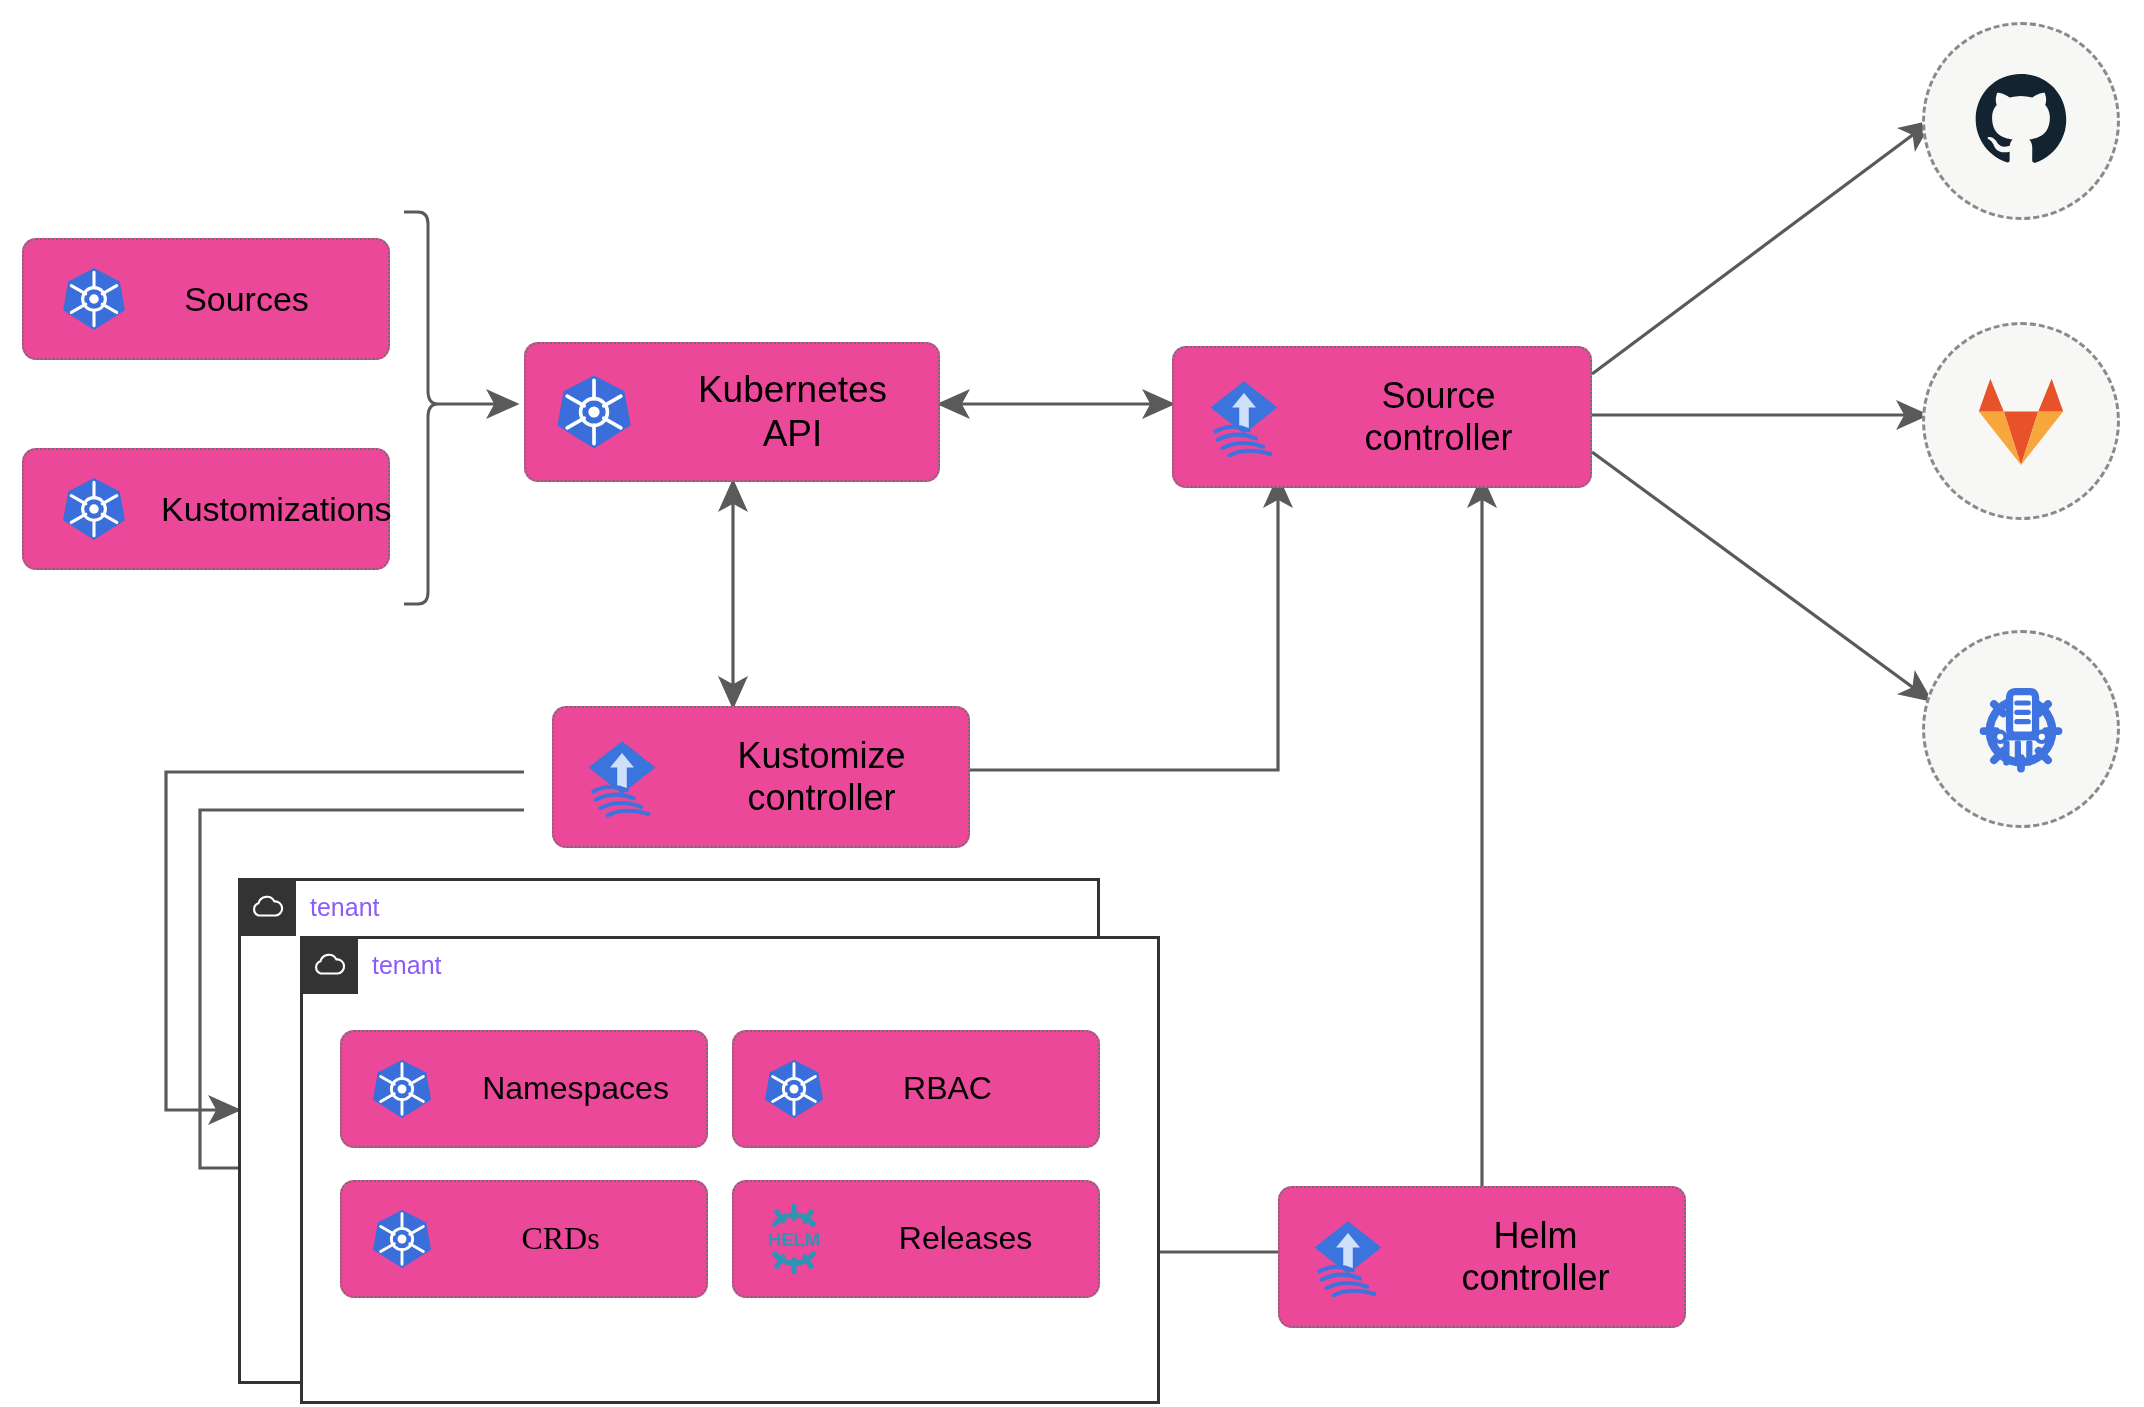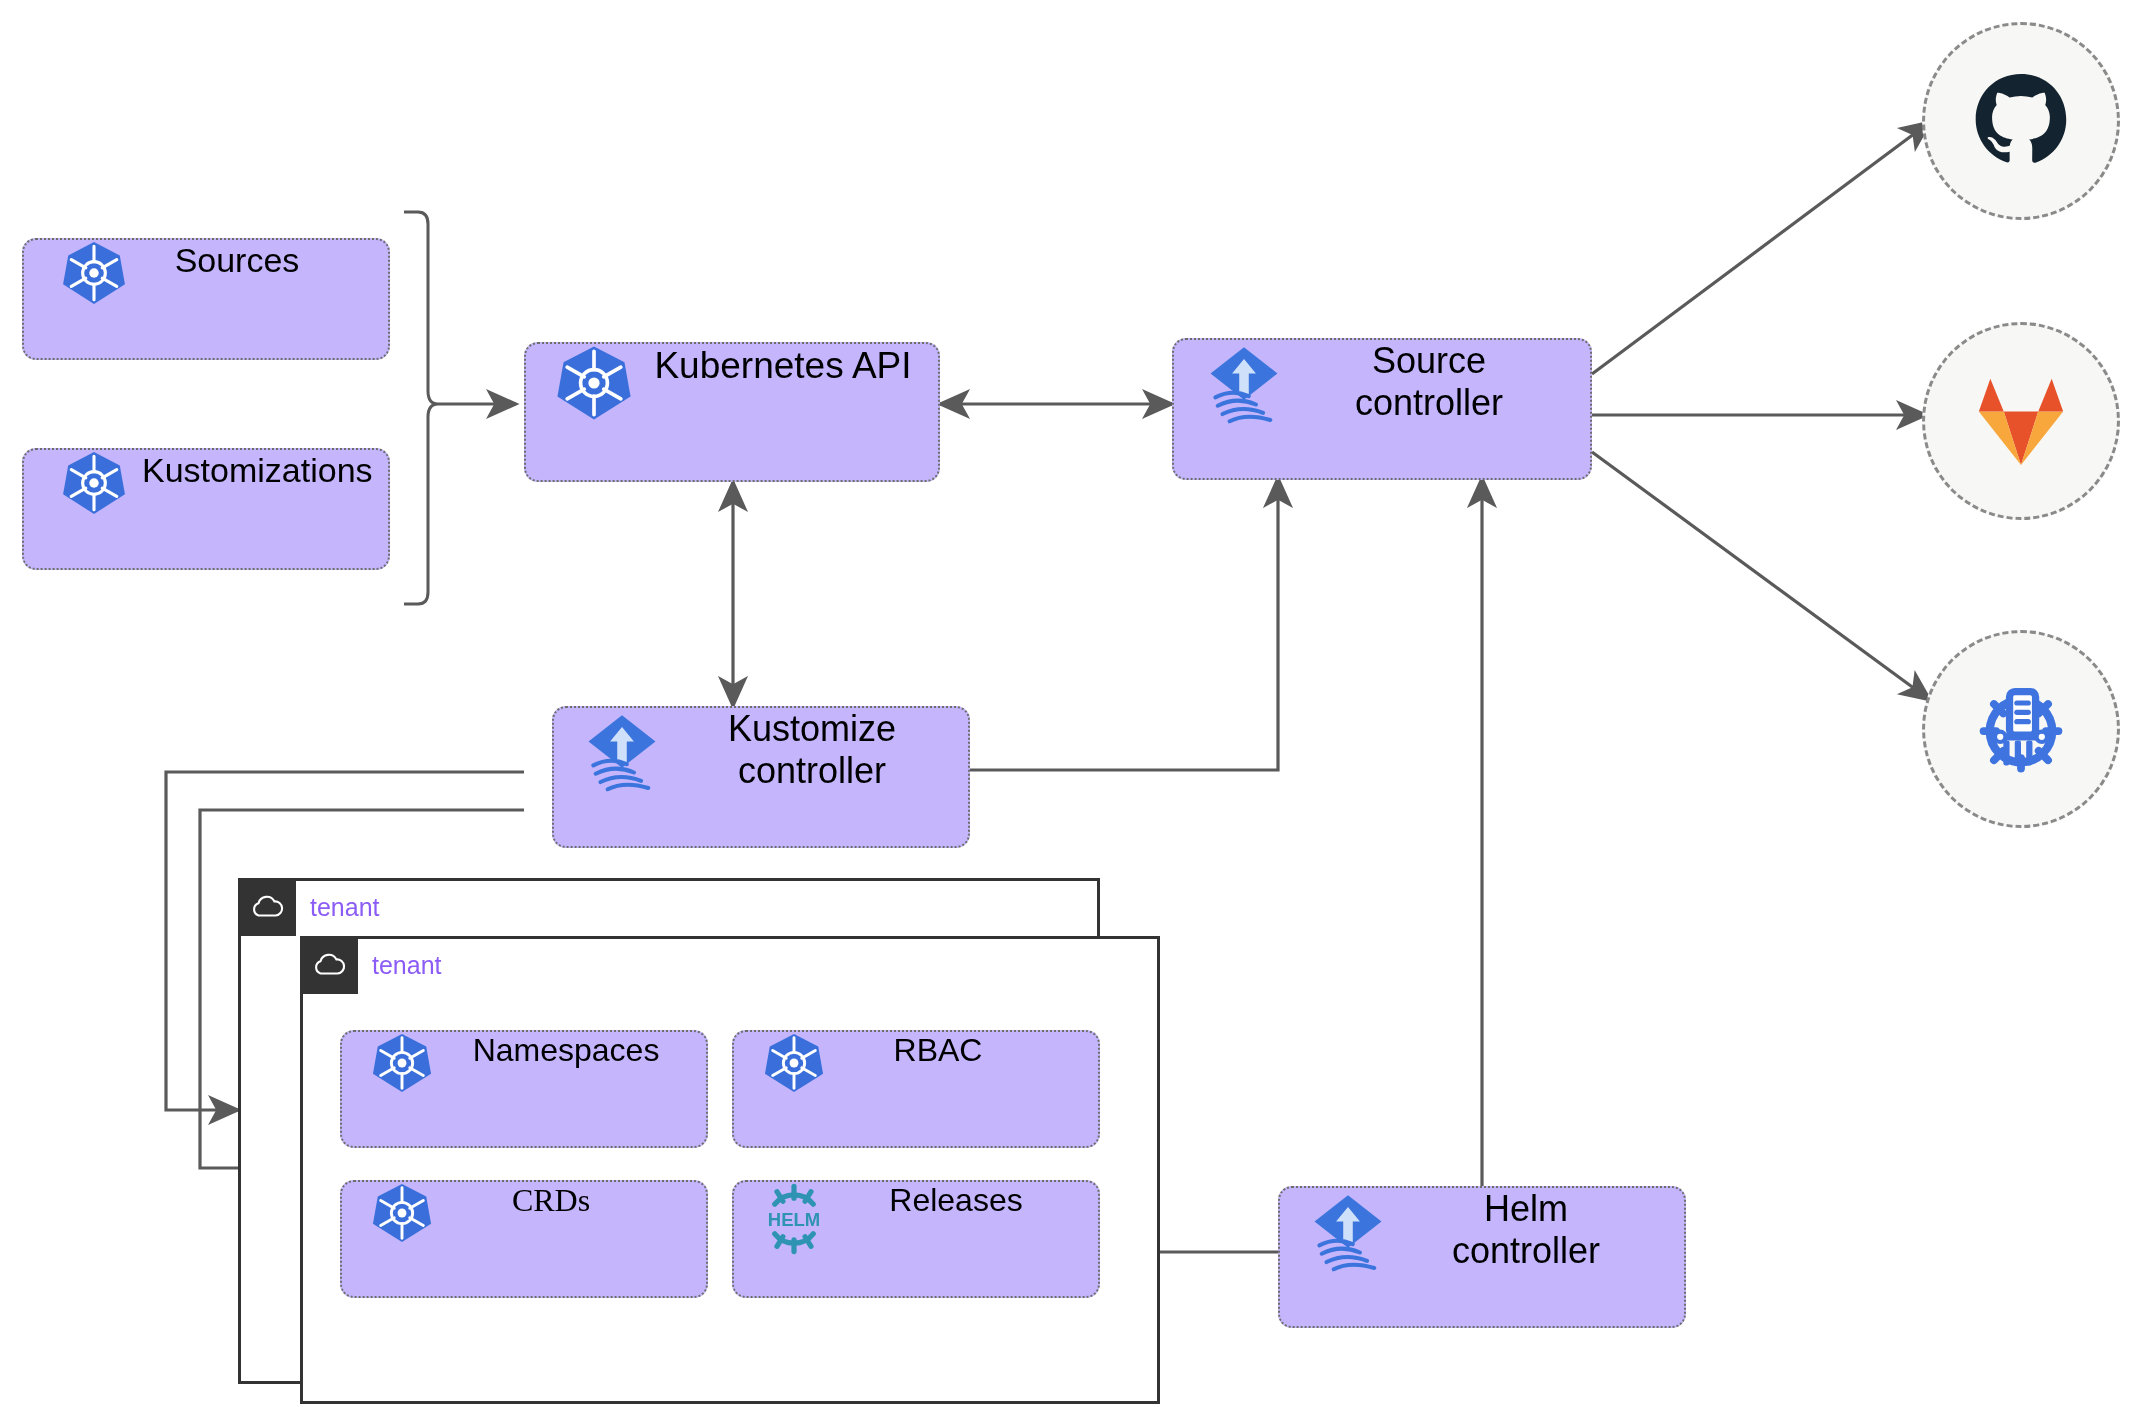--- a/index.html
+++ b/index.html
@@ -2,23 +2,23 @@
 <html><head>
 <meta charset="utf-8">
 <title>Flux Architecture Diagram</title>
 <style>
   html,body{margin:0;padding:0;background:#ffffff;}
   body{font-family:"Liberation Sans",sans-serif;}
   #stage{position:relative;width:2144px;height:1407px;background:#fff;overflow:hidden;}
   #wires{position:absolute;left:0;top:0;width:2144px;height:1407px;pointer-events:none;}
 
   
-  .node{position:absolute;box-sizing:border-box;background:#c4b5fd;
+  .node{position:absolute;box-sizing:border-box;background:#ec4899;
         border:2.5px dotted #6d6d6d;border-radius:14px;
-        display:flex;align-items:flex-start;}
+        display:flex;align-items:center;gap:19px;}
   .node .ico{flex:0 0 auto;display:flex;align-items:center;justify-content:center;}
   .node .lbl{flex:1 1 auto;text-align:center;color:#000;line-height:1.18;
              white-space:pre-line;}
 
   
   .circ{position:absolute;box-sizing:border-box;background:#f7f7f5;
         border:3px dashed #8a8a8a;border-radius:50%;
         display:flex;align-items:center;justify-content:center;}
 
   
@@ -117,21 +117,21 @@
           <path d="M32 6 L32 21 M32 43 L32 58
                    M10 19 L24 27 M40 37 L54 45
                    M10 45 L24 37 M40 27 L54 19"></path>
         </g>
         <circle cx="32" cy="32" r="4.6" fill="#fff"></circle>
       </svg>
     </span>
     <span class="lbl" style="font-size:37px;padding-right:18px;">Kubernetes API</span>
   </div>
 
-  <div class="node" style="left:1172px;top:338px;width:420px;height:142px;">
+  <div class="node" style="left:1172px;top:346px;width:420px;height:142px;">
     <span class="ico" style="width:116px;margin-left:12px;">
       <svg width="86" height="86" viewBox="0 0 72 72">
         <polygon points="36,6 64,28 36,50 8,28" fill="#3a74dc"></polygon>
         <path d="M36 16 L46 28 L40 28 L40 46 L32 46 L32 28 L26 28 Z" fill="#cfe0fb"></path>
         <g stroke="#3a74dc" stroke-width="3.4" fill="none" stroke-linecap="round">
           <path d="M12 48 Q26 41 40 47"></path>
           <path d="M14 55 Q30 47 46 54"></path>
           <path d="M18 62 Q34 54 52 61"></path>
           <path d="M24 68 Q38 61 58 67"></path>
         </g>

